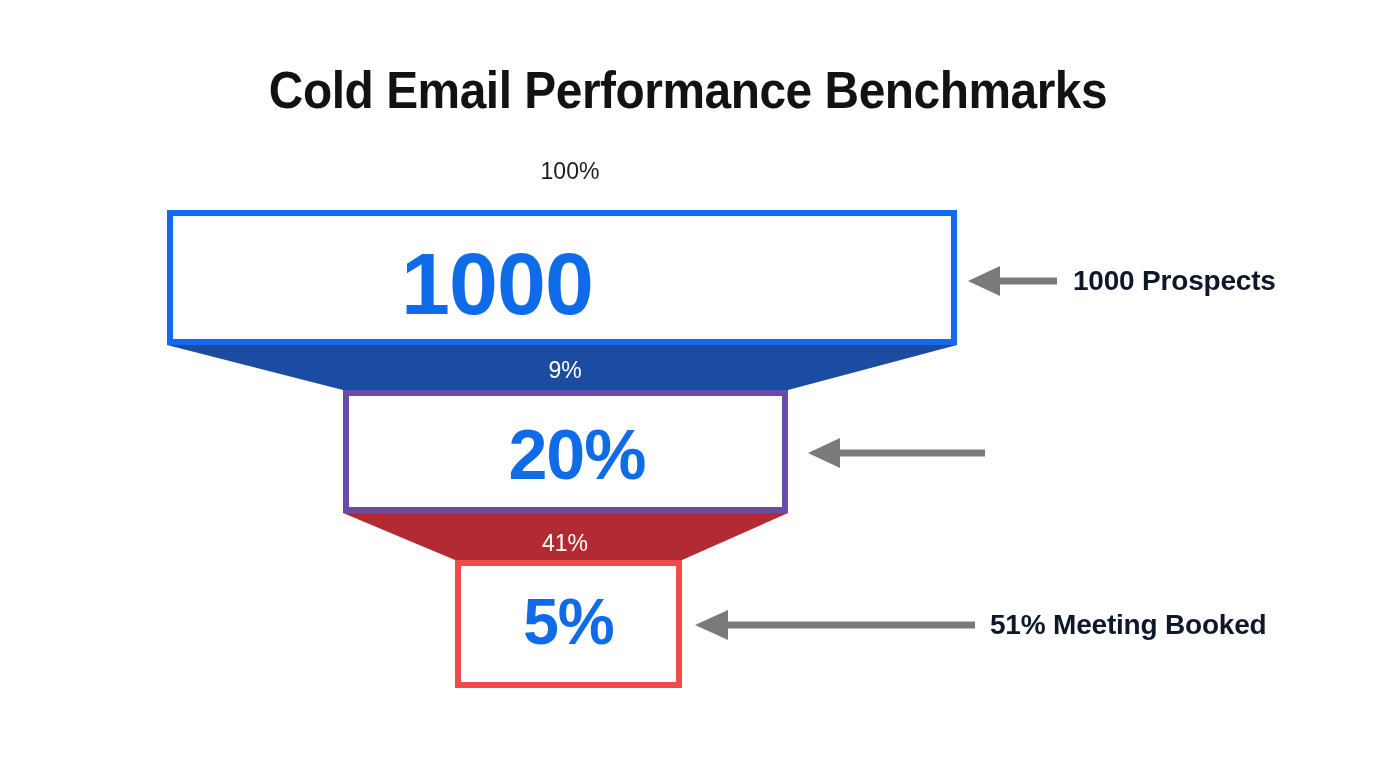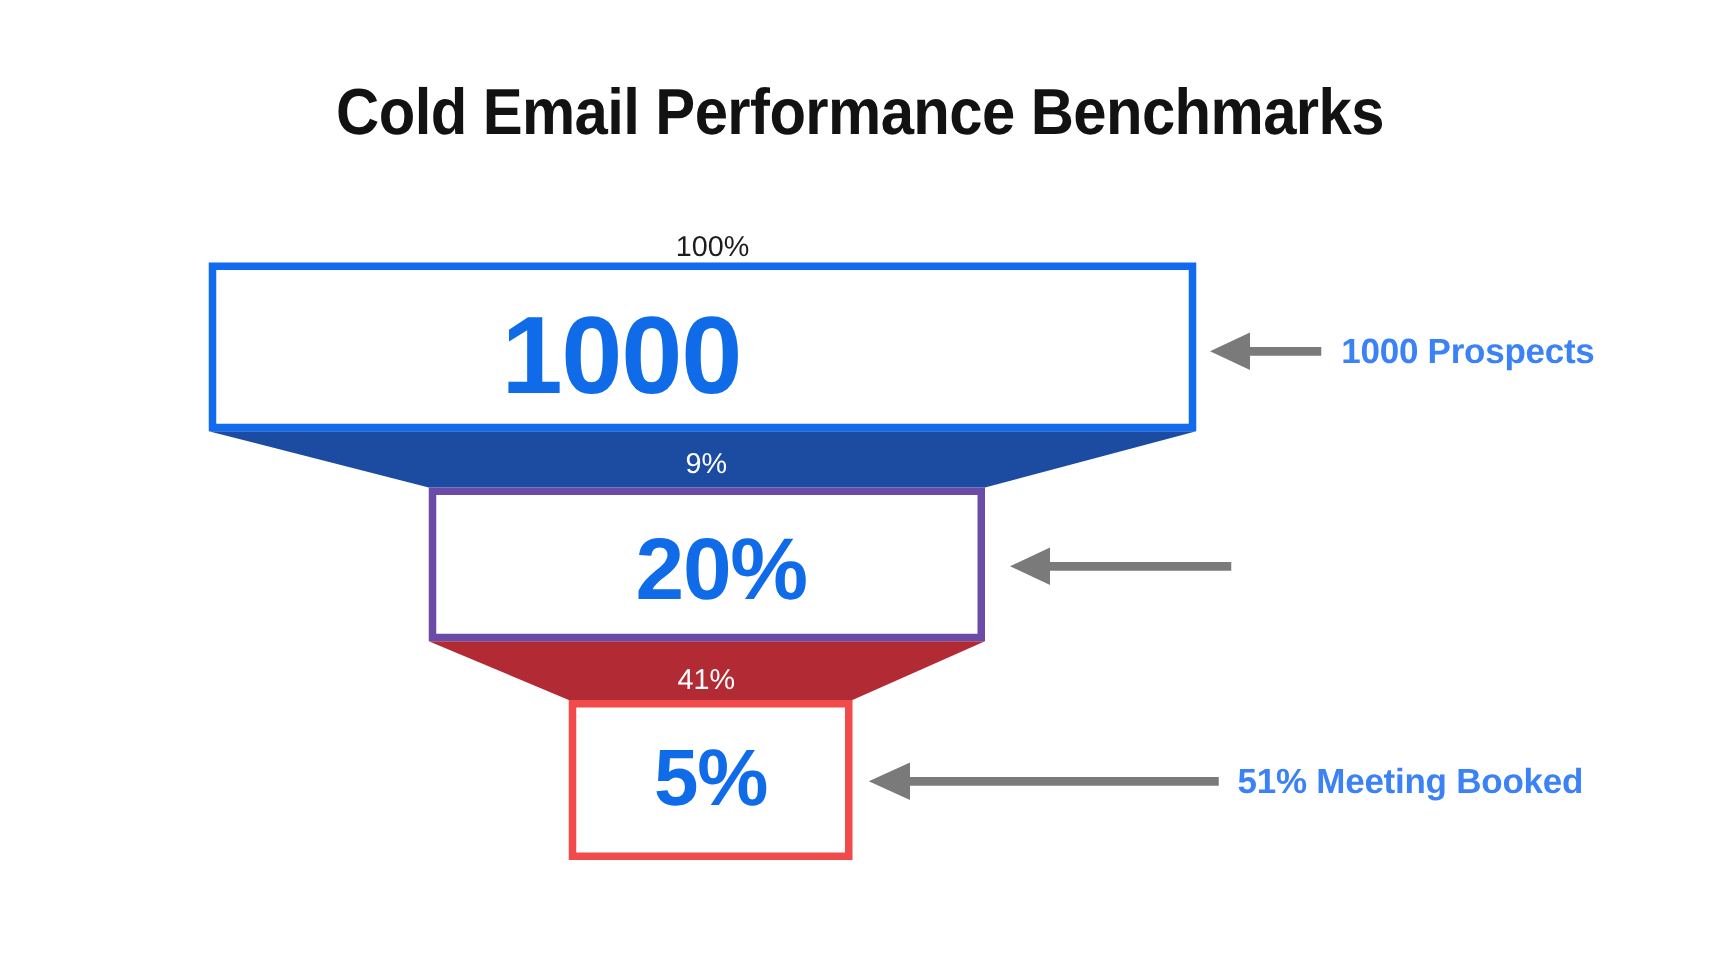--- a/index.html
+++ b/index.html
@@ -46,21 +46,21 @@
   .pct-label {
     position: absolute;
     text-align: center;
     font-family: "Liberation Sans", sans-serif;
     font-size: 23px;
     font-weight: normal;
     white-space: nowrap;
   }
   #pct-top {
     left: 470px;
-    top: 184px;
+    top: 158px;
     width: 200px;
     color: #1d1d1d;
   }
   #pct-mid {
     left: 465px;
     top: 357px;
     width: 200px;
     color: #ffffff;
   }
   #pct-low {
@@ -101,21 +101,21 @@
     font-size: 64px;
     letter-spacing: -1px;
   }
 
   
   .annotation {
     position: absolute;
     font-family: "Liberation Sans", sans-serif;
     font-weight: bold;
     font-size: 28px;
-    color: #3b82f6;
+    color: #0f172a;
     white-space: nowrap;
     letter-spacing: -0.2px;
   }
   #anno-1 { left: 1073px; top: 265px; }
   #anno-2 { left: 1001px; top: 437px; }
   #anno-3 { left: 990px; top: 609px; }
 </style>
 </head>
 <body>
 

